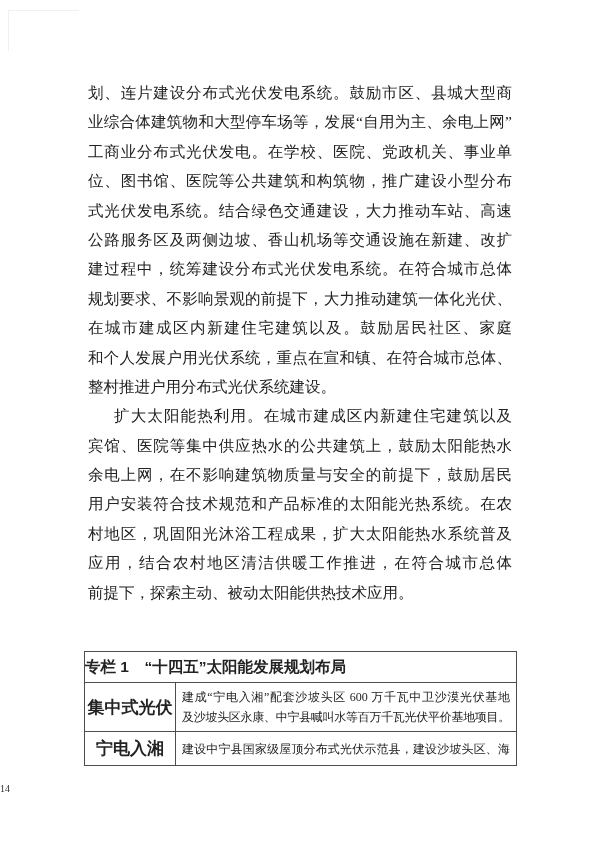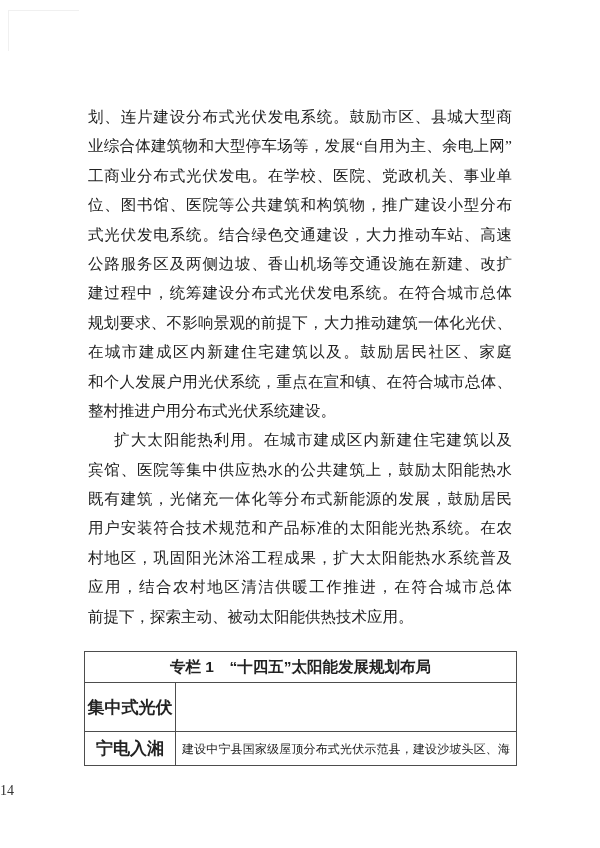--- a/index.html
+++ b/index.html
@@ -23,21 +23,20 @@
     left: 8px; top: 10px;
     width: 70px; height: 40px;
     border-left: 1px solid #f0f0f0;
     border-top: 1px solid #f0f0f0;
   }
   .content {
     position: absolute;
     left: 88px;
     top: 78px;
     width: 424px;
-    margin-top: 24px;
   }
   .line {
     height: 29.4px;
     line-height: 29.4px;
     font-size: 15.5px;
     text-align: justify;
     text-align-last: justify;
     overflow: hidden;
     white-space: nowrap;
   }
@@ -52,21 +51,21 @@
     position: absolute;
     left: 84px;
     top: 651px;
     width: 433px;
     box-sizing: border-box;
     border: 1px solid var(--border);
   }
   .ft-title {
     height: 30px;
     line-height: 30px;
-    text-align: center;
+    text-align: left;
     font-family: "Liberation Sans", "DejaVu Sans", sans-serif;
     font-weight: bold;
     font-size: 15.5px;
     border-bottom: 1px solid var(--border);
     overflow: hidden;
     white-space: nowrap;
   }
   .ft-row {
     display: flex;
     border-bottom: 1px solid var(--border);
@@ -102,21 +101,21 @@
     white-space: nowrap;
   }
   .cell-line.tight { letter-spacing: -0.3px; }
 
   .page-num {
     position: absolute;
     left: 0;
     top: 783px;
     width: 100%;
     text-align: left;
-    font-size: 14px;
+    font-size: 10px;
     color: #333333;
   }
 </style>
 </head>
 <body>
 
 <div class="page">
   <div class="page-edge"></div>
 
   <div class="content">
@@ -132,32 +131,36 @@
       <div class="line">在城市建成区内新建住宅建筑以及。鼓励居民社区、家庭</div>
       <div class="line">和个人发展户用光伏系统，重点在宣和镇、在符合城市总体、</div>
       <div class="line para-end">整村推进户用分布式光伏系统建设。</div>
     </div>
 
     <div>
       <div class="line indent">
         <span class="lead-bold">扩大太阳能热利用。</span><span>在城市建成区内新建住宅建筑以及</span>
       </div>
       <div class="line">宾馆、医院等集中供应热水的公共建筑上，鼓励太阳能热水</div>
-      <div class="line">既有建筑，光储充一体化等分布式新能源的发展，鼓励居民</div>
+      <div class="line">余电上网，在不影响建筑物质量与安全的前提下，鼓励居民</div>
       <div class="line">用户安装符合技术规范和产品标准的太阳能光热系统。在农</div>
       <div class="line">村地区，巩固阳光沐浴工程成果，扩大太阳能热水系统普及</div>
       <div class="line">应用，结合农村地区清洁供暖工作推进，在符合城市总体</div>
       <div class="line para-end">前提下，探索主动、被动太阳能供热技术应用。</div>
     </div>
   </div>
 
   <div class="ftable">
     <div class="ft-title">专栏 1　“十四五”太阳能发展规划布局</div>
     <div class="ft-row r1">
       <div class="ft-label">集中式光伏</div>
+      <div class="ft-content">
+        <div class="cell-line">建成“宁电入湘”配套沙坡头区 600 万千瓦中卫沙漠光伏基地</div>
+        <div class="cell-line tight">及沙坡头区永康、中宁县喊叫水等百万千瓦光伏平价基地项目。</div>
+      </div>
     </div>
     <div class="ft-row r2">
       <div class="ft-label">宁电入湘</div>
       <div class="ft-content">
         <div class="cell-line">建设中宁县国家级屋顶分布式光伏示范县，建设沙坡头区、海</div>
       </div>
     </div>
   </div>
 
   <div class="page-num">14</div>

